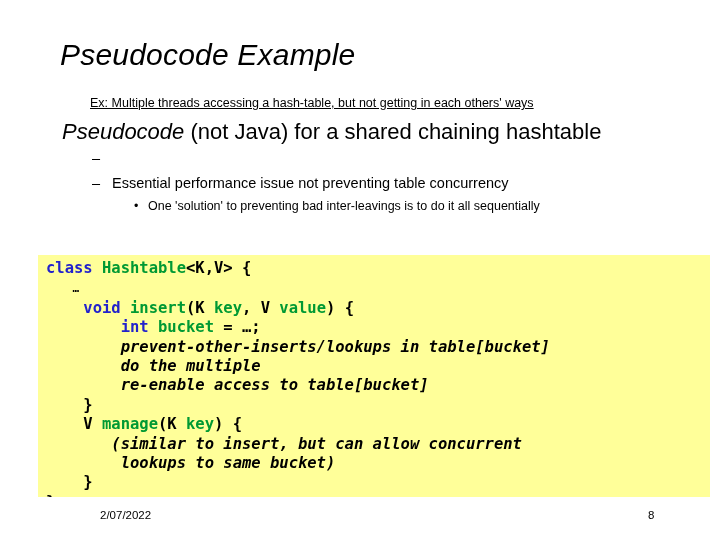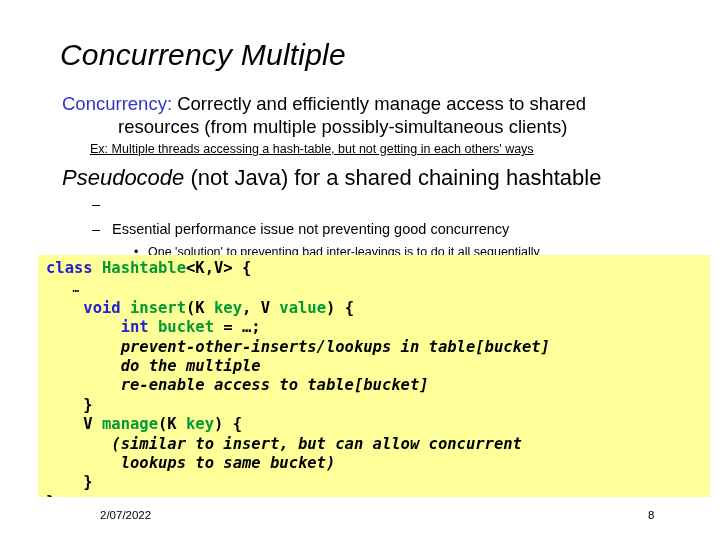--- a/index.html
+++ b/index.html
@@ -134,44 +134,38 @@
     position: absolute;
     left: 648px;
     top: 509px;
     font-size: 11.5px;
     color: #000000;
   }
 </style>
 </head>
 <body>
 
-<div id="slide-title">Concurrency Multiple</div>
+<div id="slide-title">Pseudocode Example</div>
 
 <div id="body-block">
 
-  <div class="lvl1">
-    <span class="hang">
-      <span class="kw-blue">Concurrency:</span><span> Correctly and efficiently manage access to shared</span>
-    </span>
-    <span class="hang" style="padding-left:56px;text-indent:0;display:block;">resources (from multiple possibly-simultaneous clients)</span>
-  </div>
 
   <div class="lvl2">Ex: Multiple threads accessing a hash-table, but not getting in each others' ways</div>
 
   <div class="lvl1 pseudo-line">
     <span class="ital">Pseudocode</span><span> (not Java) for a shared chaining hashtable</span>
   </div>
 
   <div class="lvl3">
     <span class="dash">–</span>
   </div>
 
   <div class="lvl3">
     <span class="dash">–</span>
-    <span>Essential performance issue not preventing good concurrency</span>
+    <span>Essential performance issue not preventing table concurrency</span>
   </div>
 
   <div class="lvl4">
     <span class="dot">•</span>
     <span>One 'solution' to preventing bad inter-leavings is to do it all sequentially</span>
   </div>
 
 </div>
 
 <div id="code-box">

